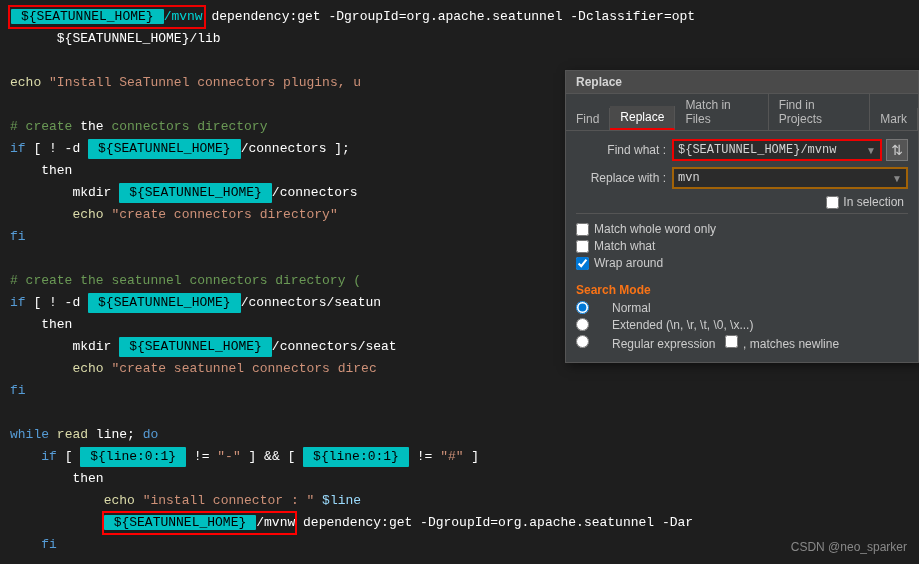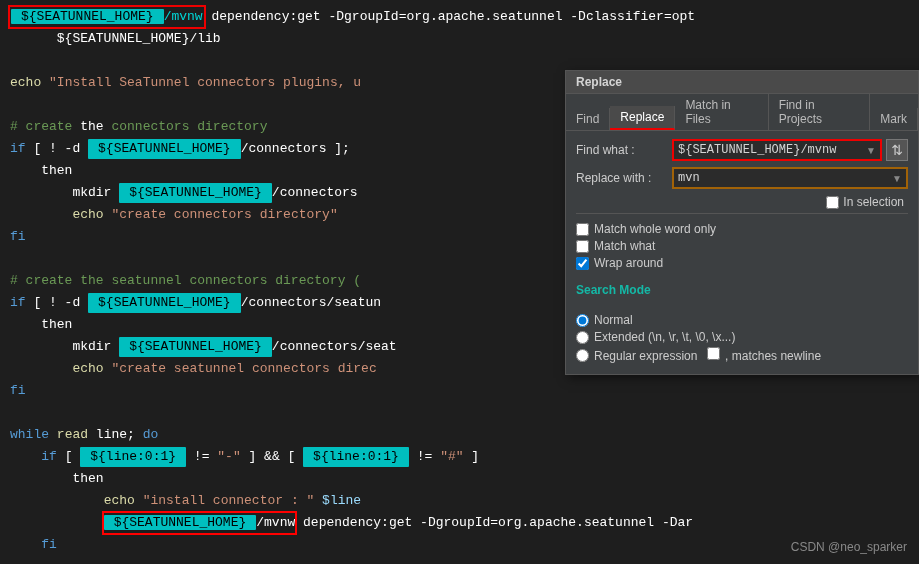--- a/index.html
+++ b/index.html
@@ -116,20 +116,21 @@
     .dialog-row {
       display: flex;
       align-items: center;
       margin-bottom: 6px;
     }
 
     .dialog-label {
       width: 90px;
       font-size: 12px;
       color: #ccc;
+      text-align: right;
       margin-right: 6px;
       white-space: nowrap;
     }
 
     .dialog-input-wrap {
       flex: 1;
       display: flex;
       align-items: center;
       border: 2px solid #e00;
       background: #2b2b2b;
@@ -211,29 +212,30 @@
       font-size: 12px;
       color: #ccc;
     }
 
     .search-mode-section {
       margin-top: 6px;
     }
 
     .search-mode-label {
       font-size: 12px;
-      color: #14b8a6;
+      color: #f97316;
       font-weight: bold;
-      margin-bottom: 16px;
+      margin-bottom: 4px;
     }
 
     .radio-row {
       display: flex;
-      align-items: center;
+      align-items: flex-start;
       margin-bottom: 3px;
+      gap: 18px;
     }
 
     .radio-row input[type=radio] {
       margin-right: 5px;
       accent-color: #0078d7;
     }
 
     .radio-row label {
       font-size: 12px;
       color: #ccc;

